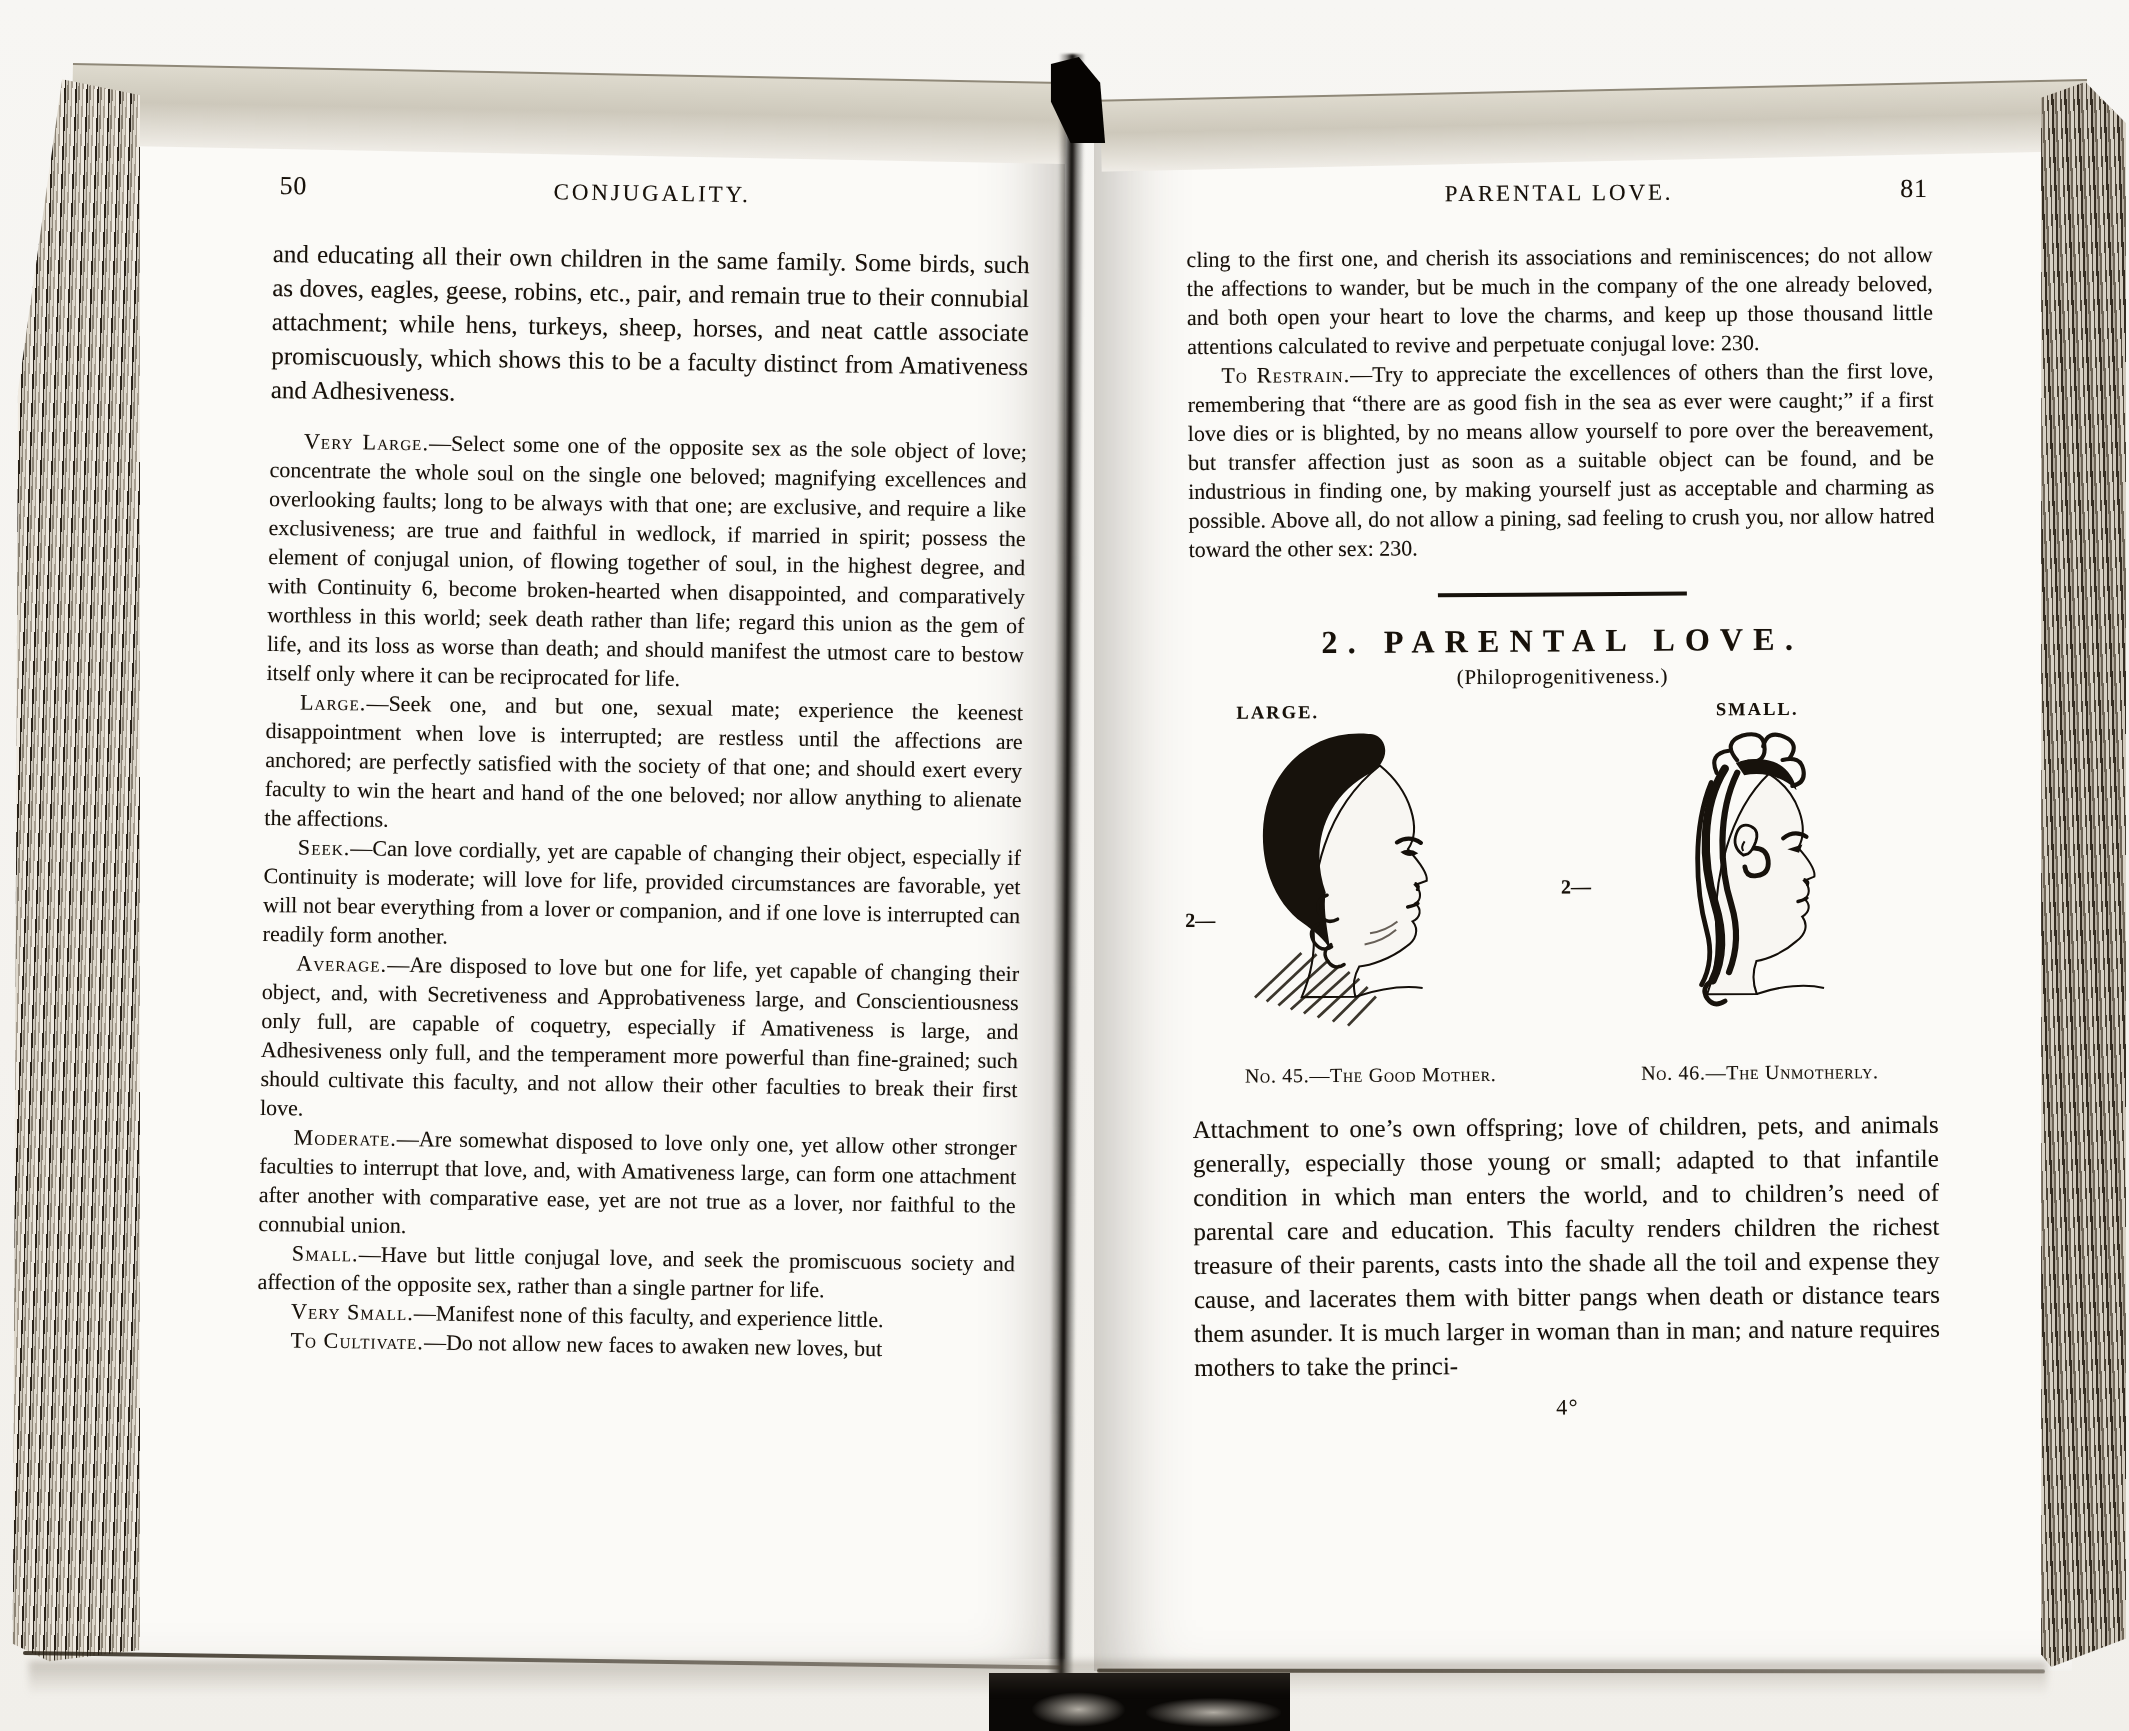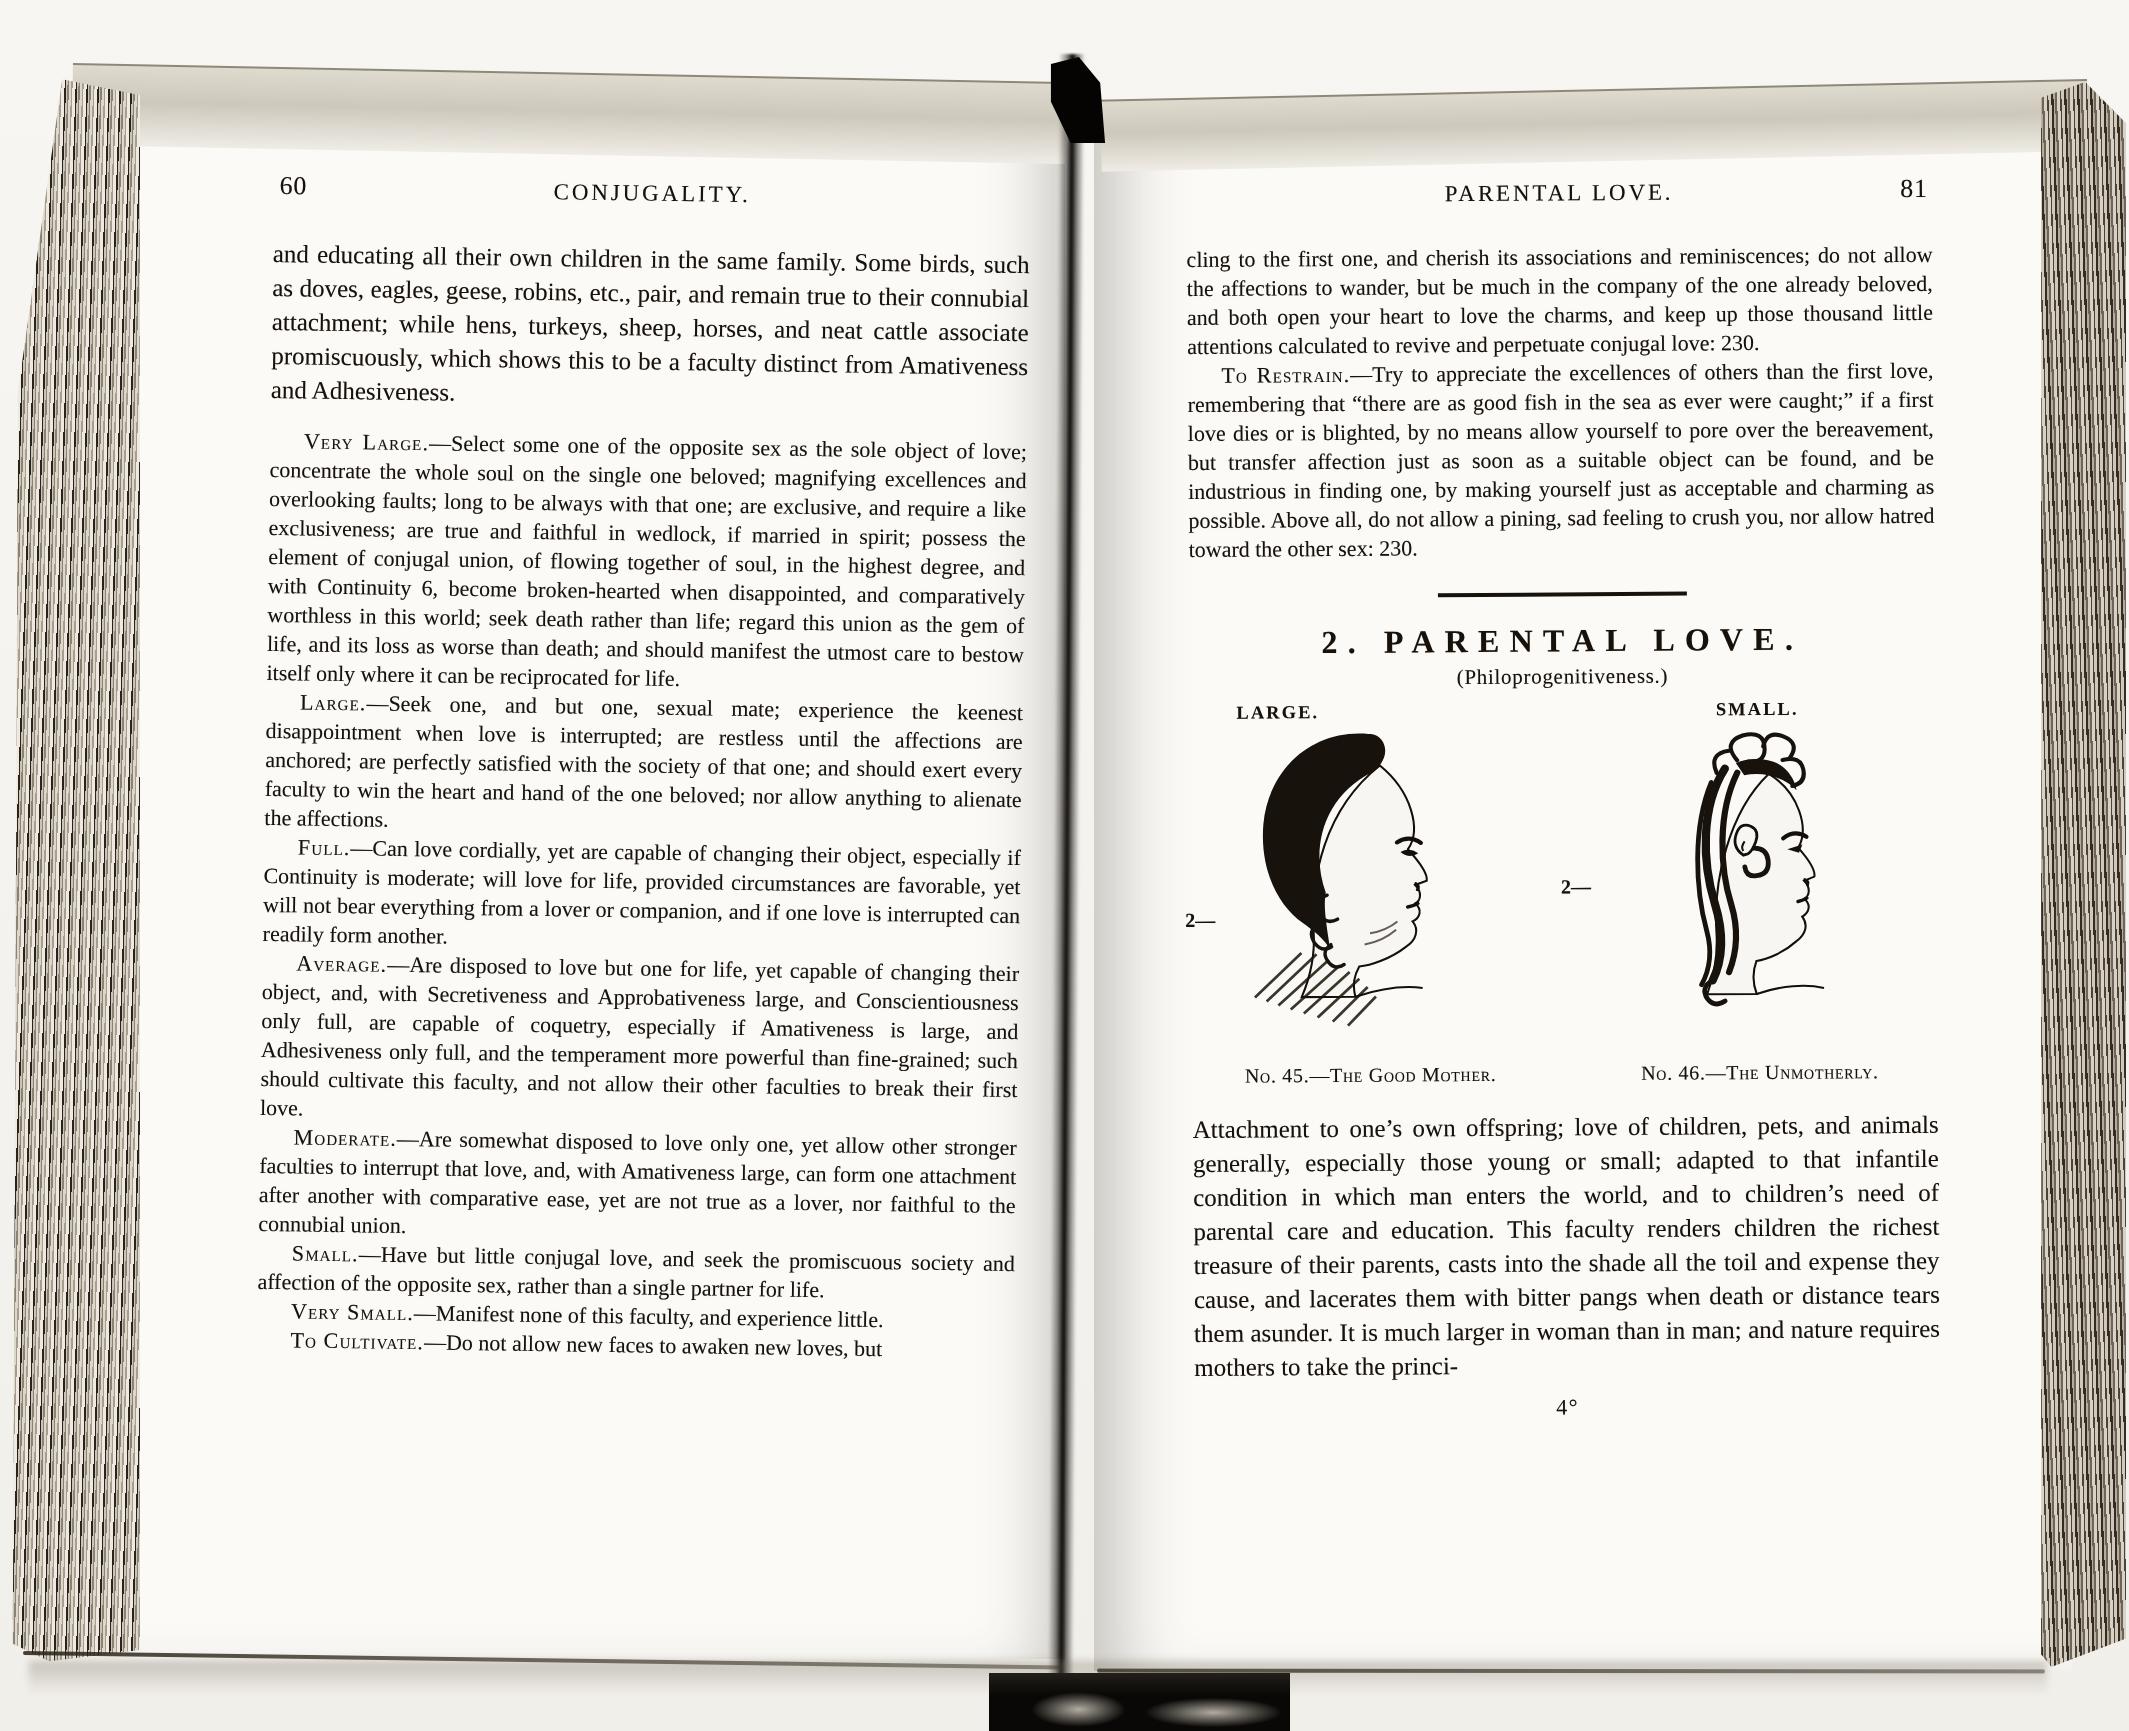--- a/index.html
+++ b/index.html
@@ -94,27 +94,27 @@
   <div class="gutter"></div>
   <div class="gutter-top"></div>
   <div class="gutter-bottom"></div>
   <div class="bottom-edge left"></div>
   <div class="bottom-edge right"></div>
   <div class="bottom-shadow"></div>
 
   <div class="page left" style="background:transparent;box-shadow:none;">
     <div class="page-inner left-inner">
       <div class="page-head">
-        <span class="folio l">60</span>
+        <span class="folio l">50</span>
         <span class="running">CONJUGALITY.</span>
       </div>
       <p class="bp flush intro"><span>and educating all their own children in the same family. Some birds, such as doves, eagles, geese, robins, etc., pair, and remain true to their connubial attachment; while hens, turkeys, sheep, horses, and neat cattle associate promiscuously, which shows this to be a faculty distinct from Amativeness and Adhesiveness.</span></p>
       <p class="bp gap-above"><span class="lead">Very Large.</span><span>—Select some one of the opposite sex as the sole object of love; concentrate the whole soul on the single one beloved; magnifying excellences and overlooking faults; long to be always with that one; are exclusive, and require a like exclusiveness; are true and faithful in wedlock, if married in spirit; possess the element of conjugal union, of flowing together of soul, in the highest degree, and with Continuity 6, become broken-hearted when disappointed, and comparatively worthless in this world; seek death rather than life; regard this union as the gem of life, and its loss as worse than death; and should manifest the utmost care to bestow itself only where it can be reciprocated for life.</span></p>
       <p class="bp"><span class="lead">Large.</span><span>—Seek one, and but one, sexual mate; experience the keenest disappointment when love is interrupted; are restless until the affections are anchored; are perfectly satisfied with the society of that one; and should exert every faculty to win the heart and hand of the one beloved; nor allow anything to alienate the affections.</span></p>
-      <p class="bp"><span class="lead">Full.</span><span>—Can love cordially, yet are capable of changing their object, especially if Continuity is moderate; will love for life, provided circumstances are favorable, yet will not bear everything from a lover or companion, and if one love is interrupted can readily form another.</span></p>
+      <p class="bp"><span class="lead">Seek.</span><span>—Can love cordially, yet are capable of changing their object, especially if Continuity is moderate; will love for life, provided circumstances are favorable, yet will not bear everything from a lover or companion, and if one love is interrupted can readily form another.</span></p>
       <p class="bp"><span class="lead">Average.</span><span>—Are disposed to love but one for life, yet capable of changing their object, and, with Secretiveness and Approbativeness large, and Conscientiousness only full, are capable of coquetry, especially if Amativeness is large, and Adhesiveness only full, and the temperament more powerful than fine-grained; such should cultivate this faculty, and not allow their other faculties to break their first love.</span></p>
       <p class="bp"><span class="lead">Moderate.</span><span>—Are somewhat disposed to love only one, yet allow other stronger faculties to interrupt that love, and, with Amativeness large, can form one attachment after another with comparative ease, yet are not true as a lover, nor faithful to the connubial union.</span></p>
       <p class="bp"><span class="lead">Small.</span><span>—Have but little conjugal love, and seek the promiscuous society and affection of the opposite sex, rather than a single partner for life.</span></p>
       <p class="bp"><span class="lead">Very Small.</span><span>—Manifest none of this faculty, and experience little.</span></p>
       <p class="bp"><span class="lead">To Cultivate.</span><span>—Do not allow new faces to awaken new loves, but</span></p>
     </div>
   </div>
 
   <div class="page right" style="background:transparent;box-shadow:none;">
     <div class="page-inner right-inner">

